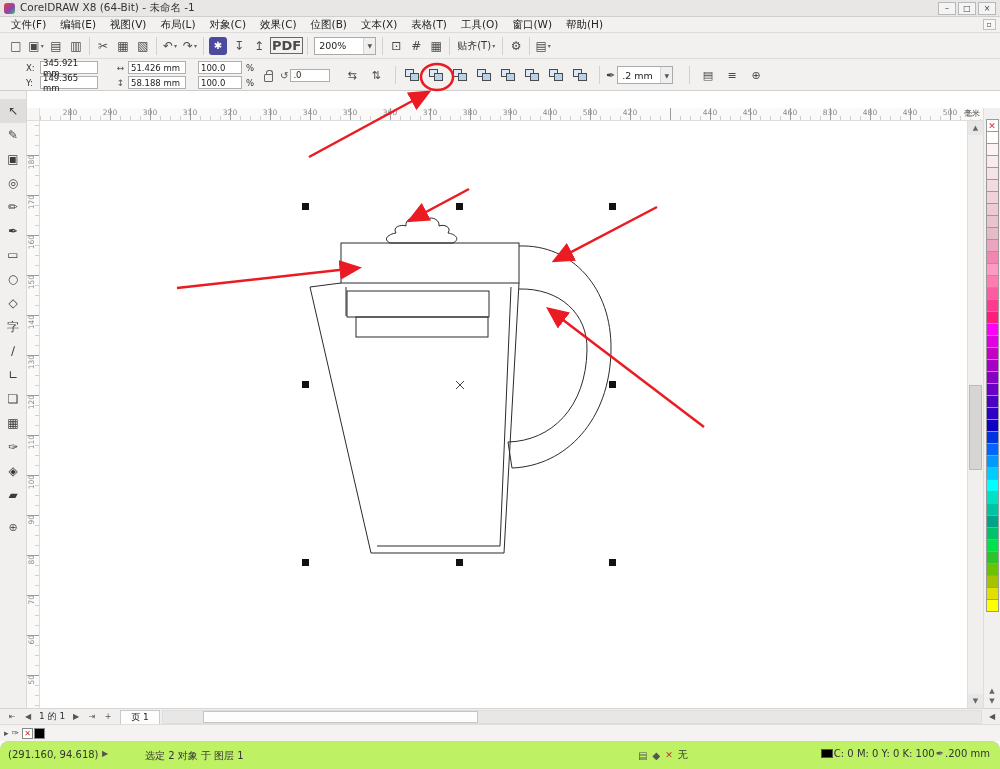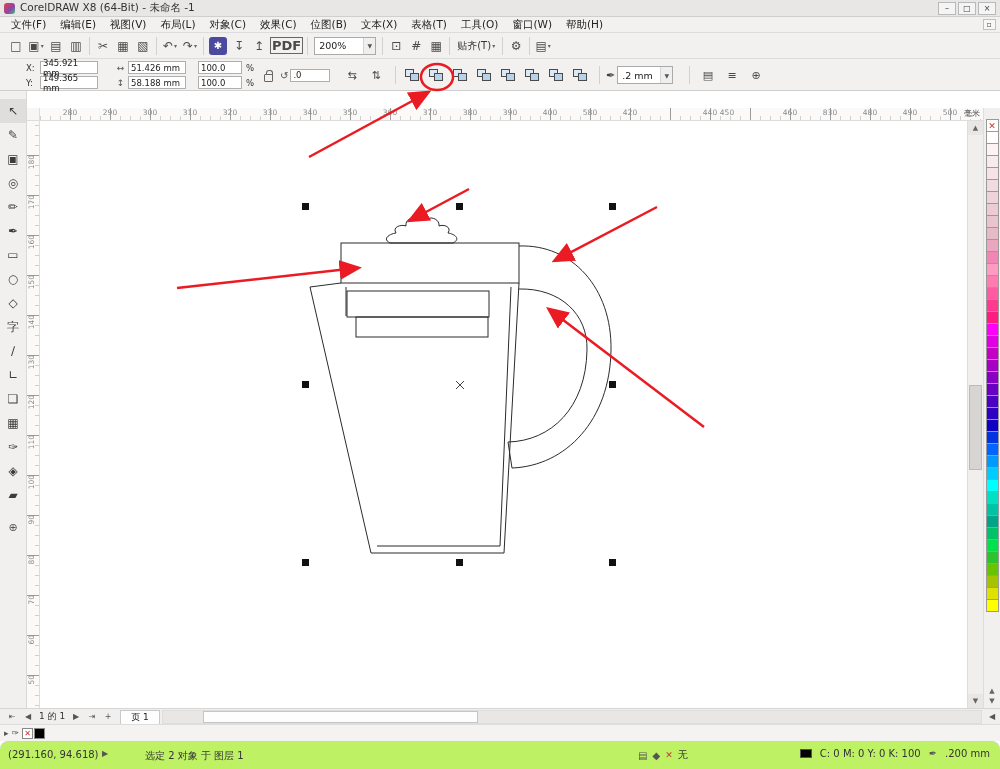--- a/index.html
+++ b/index.html
@@ -82,21 +82,21 @@
 #docpalrow{position:absolute;top:724px;left:0;right:0;height:17px;background:#f4f3f2;border-top:1px solid #ddd;display:flex;align-items:center;padding-left:4px;gap:3px;}
 .dp-ic{font-size:9px;color:#555;}
 .dp-swatch{width:11px;height:11px;border:1px solid #888;}
 .dp-swatch.none{background:#fff;color:#c33;font-size:8px;line-height:10px;text-align:center;}
 
 #statusbar{position:absolute;top:741px;left:0;right:0;height:36px;background:#bef264;border-top:1px solid #d0d0d0;font-size:10px;color:#333;border-radius:8px;}
 #sb-coords{position:absolute;left:8px;top:7px;}
 #sb-play{position:absolute;left:102px;top:7px;font-size:8px;color:#555;}
 #sb-selection{position:absolute;left:145px;top:7px;}
 #sb-fill{position:absolute;left:638px;top:6px;display:flex;align-items:center;gap:5px;}
-#sb-outline{position:absolute;right:10px;top:6px;display:flex;align-items:center;gap:8px;}
+#sb-outline{position:absolute;right:10px;top:6px;display:flex;align-items:center;gap:1px;}
 .sb-ic{font-size:10px;color:#555;}
 .sb-swatch{width:12px;height:9px;background:#000;border:1px solid #555;}
 .sb-x{color:#c33;font-size:9px;}
 
 #drawing-svg,#anno-svg{position:absolute;left:0;top:0;width:1000px;height:769px;pointer-events:none;}
 </style>
 </head>
 <body>
 <div id="app">
 
@@ -388,21 +388,21 @@
         <span class="hlab" style="left: 310px;">350</span>
         <span class="hlab" style="left: 350px;">360</span>
         <span class="hlab" style="left: 390px;">370</span>
         <span class="hlab" style="left: 430px;">380</span>
         <span class="hlab" style="left: 470px;">390</span>
         <span class="hlab" style="left: 510px;">400</span>
         <span class="hlab" style="left: 550px;">580</span>
         <span class="hlab" style="left: 590px;">420</span>
         <span class="hlab" style="left: 630px; margin-top: 26px;">430</span>
         <span class="hlab" style="left: 670px;">440</span>
-        <span class="hlab" style="left: 687px;">450</span>
+        <span class="hlab" style="left: 710px;">450</span>
         <span class="hlab" style="left: 750px;">460</span>
         <span class="hlab" style="left: 790px;">830</span>
         <span class="hlab" style="left: 830px;">480</span>
         <span class="hlab" style="left: 870px;">490</span>
         <span class="hlab" style="left: 910px;">500</span>
       </div>
   <div id="vruler">
         <span class="vlab" style="top: 34px;">180</span>
         <span class="vlab" style="top: 74px;">170</span>
         <span class="vlab" style="top: 114px;">160</span>

